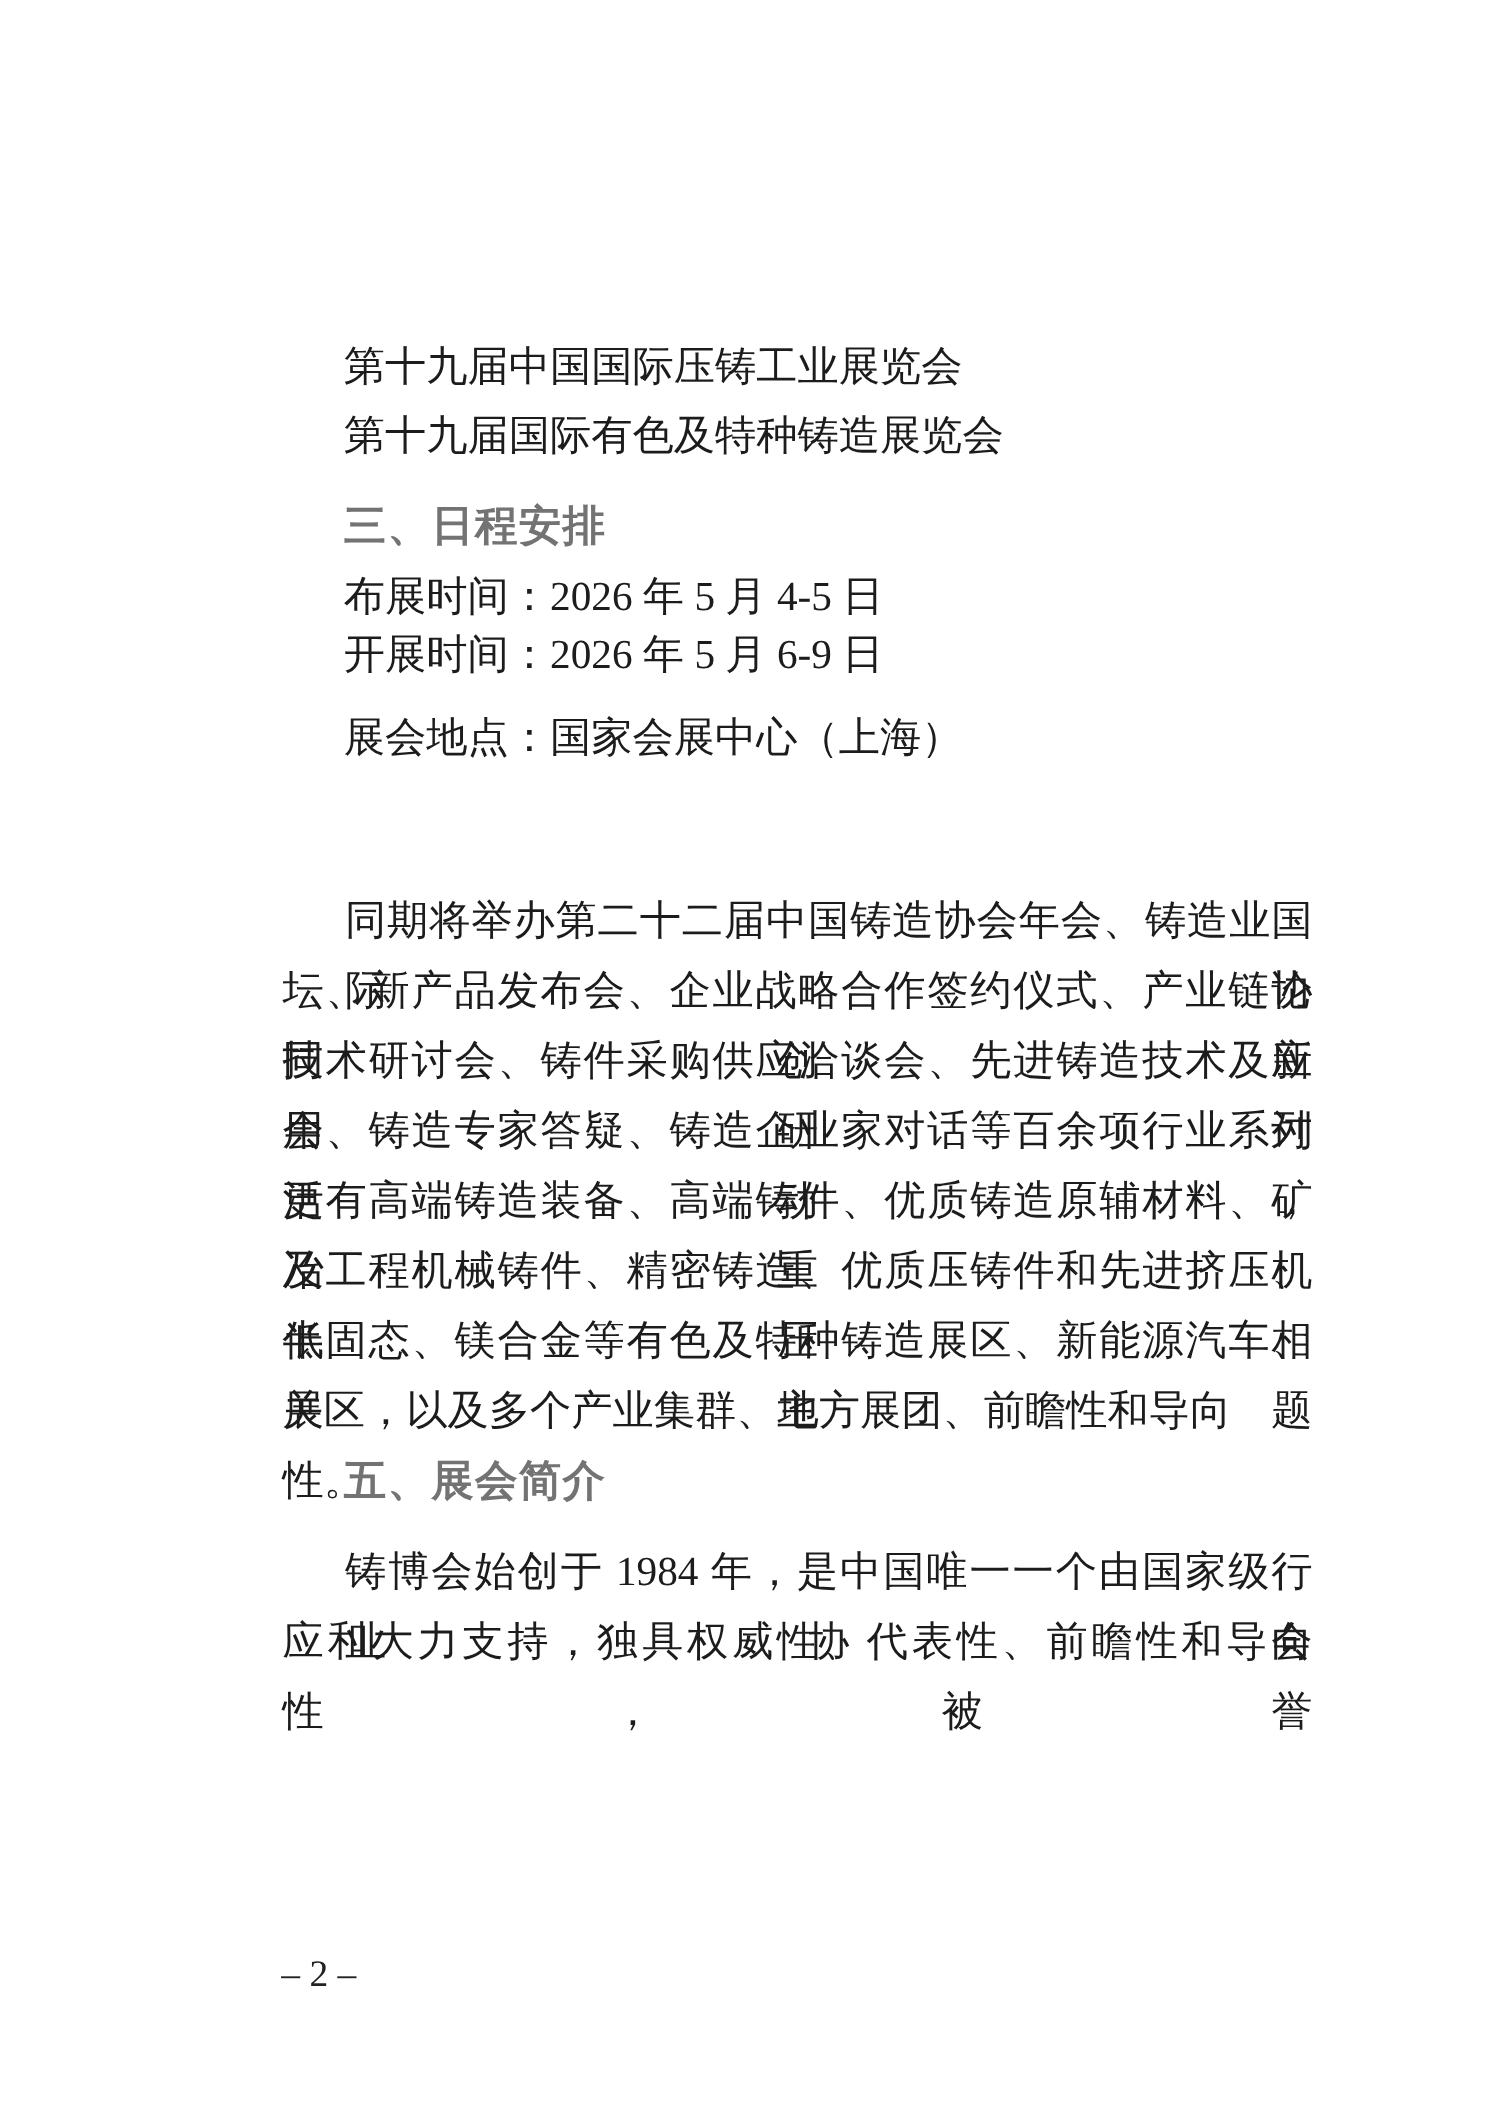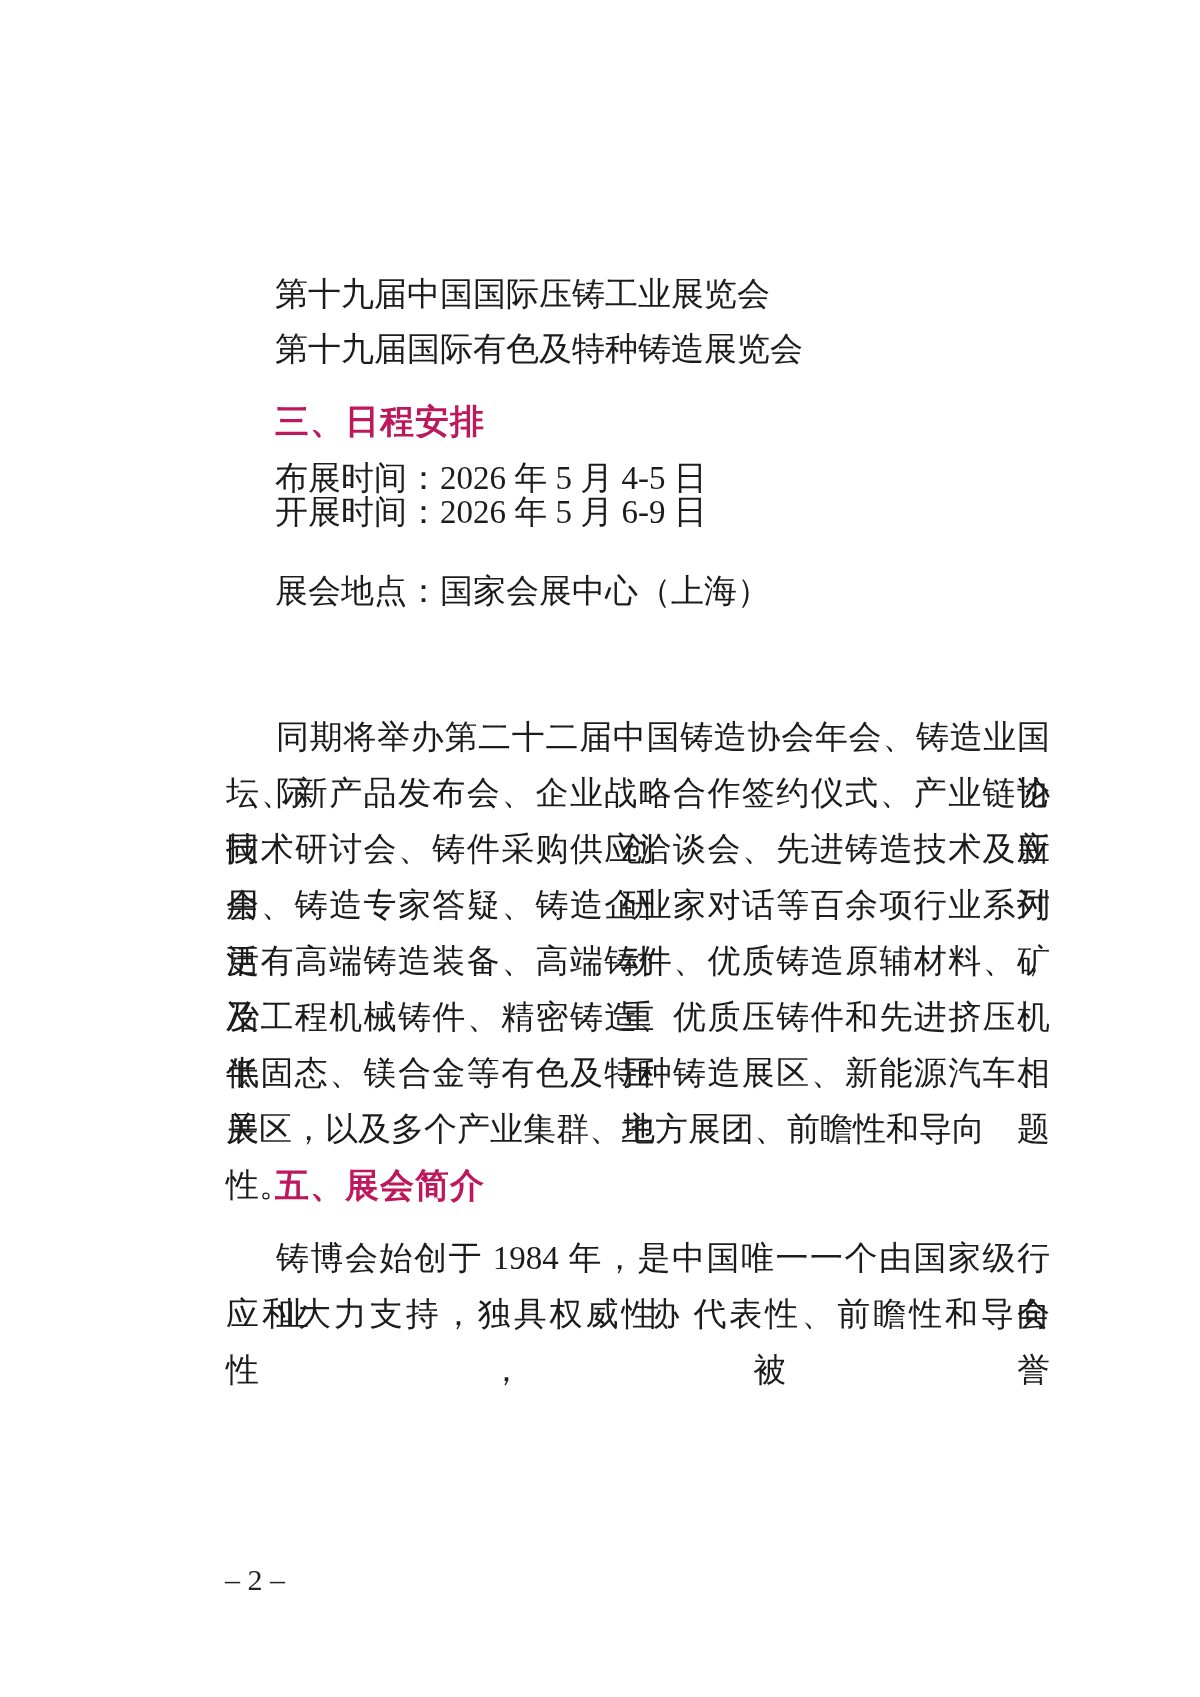--- a/index.html
+++ b/index.html
@@ -18,21 +18,21 @@
     left: 227px;
     height: 56px;
     line-height: 56px;
     font-size: 33px;
     white-space: pre;
   }
   .heading {
     font-family: "Liberation Sans", "DejaVu Sans", sans-serif;
     font-weight: 700;
     font-size: 34px;
-    color: #be185d;
+    color: #737373;
     letter-spacing: 1px;
   }
   .para {
     position: absolute;
     left: 162px;
     width: 888px;
     font-size: 33px;
   }
   .jline {
     height: 56px;
@@ -59,21 +59,21 @@
 <div class="page">
 
   <div class="line" style="top:218px">第十九届中国国际压铸工业展览会</div>
 
   <div class="line" style="top:273px">第十九届国际有色及特种铸造展览会</div>
 
   <div class="line heading" style="top:345px">三、日程安排</div>
 
   <div class="line" style="top:402px">布展时间：2026 年 5 月 4-5 日</div>
 
-  <div class="line" style="top:436px">开展时间：2026 年 5 月 6-9 日</div>
+  <div class="line" style="top:448px">开展时间：2026 年 5 月 6-9 日</div>
 
   <div class="line" style="top:515px">展会地点：国家会展中心（上海）</div>
 
 
   <div class="para" style="top:645px">
     <div class="jline indent">同期将举办第二十二届中国铸造协会年会、铸造业国际论</div>
     <div class="jline">坛、新产品发布会、企业战略合作签约仪式、产业链协同创新</div>
     <div class="jline">技术研讨会、铸件采购供应洽谈会、先进铸造技术及应用研讨</div>
     <div class="jline">会、铸造专家答疑、铸造企业家对话等百余项行业系列活动，</div>
     <div class="jline">更有高端铸造装备、高端铸件、优质铸造原辅材料、矿冶重机</div>

